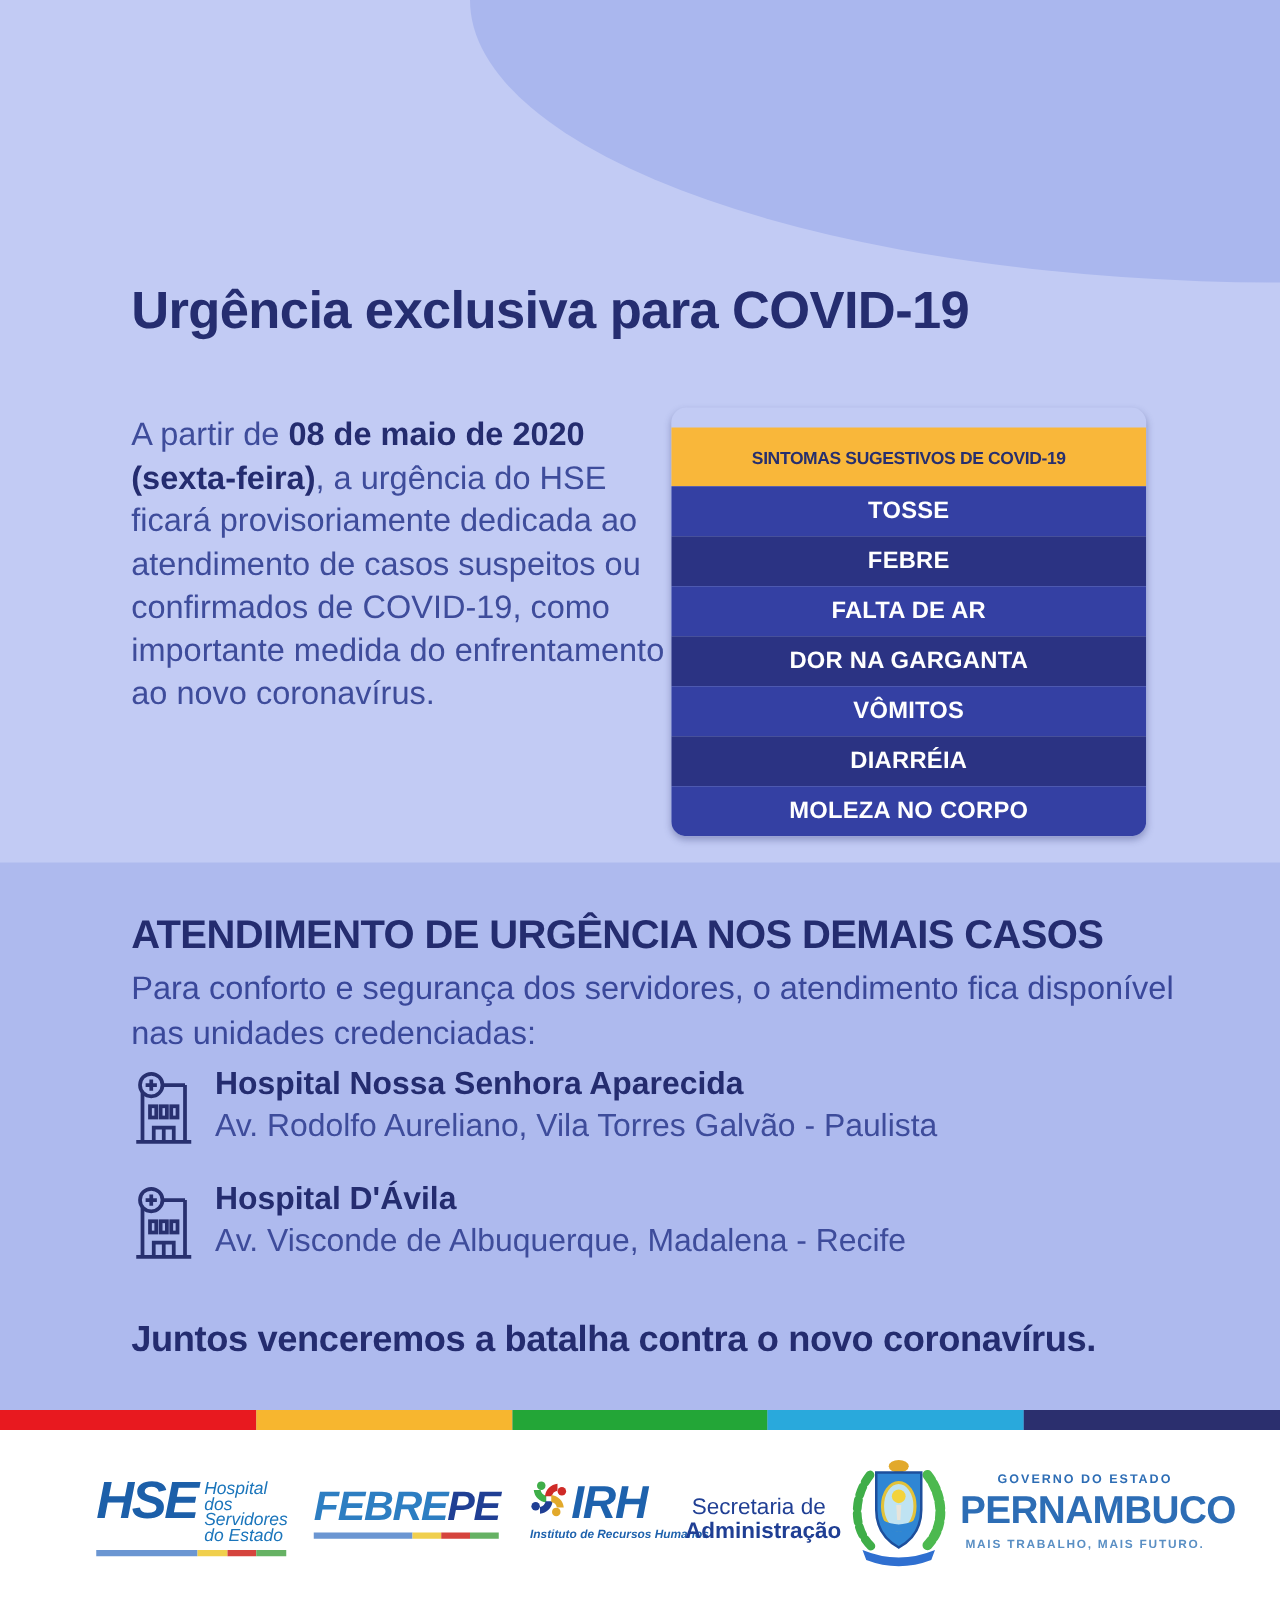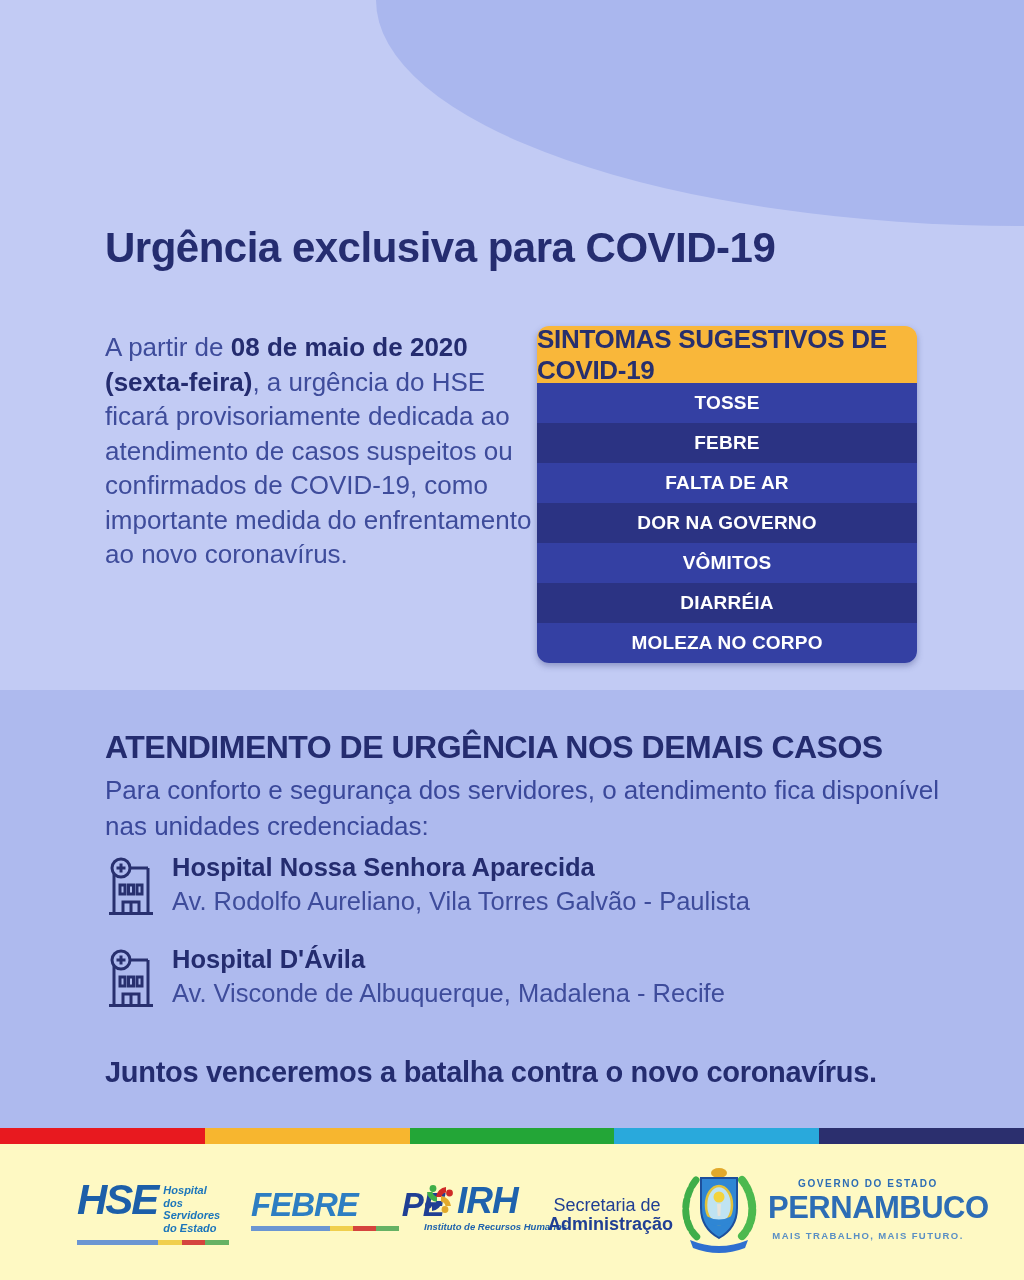--- a/index.html
+++ b/index.html
@@ -31,23 +31,23 @@
     font-size:26px; line-height:34.5px; color:#3e4c9b;
   }
   .intro b{ color:#242c6f; font-weight:700; }
   
   .symptoms{
     position:absolute; left:537px; top:326px; width:380px;
     border-radius:12px; overflow:hidden;
     box-shadow:0 3px 6px rgba(40,48,111,.35);
   }
   .symptoms-header{
-    height:57px; background:#f9b73a; color:#272f6e;
-    font-size:26px; font-weight:800; letter-spacing:-0.3px;
-    display:flex; align-items:center; justify-content:center;
+    height:47px; background:#f9b73a; color:#272f6e;
+    font-size:14px; font-weight:800; letter-spacing:-0.3px;
+    display:flex; align-items:center; justify-content:center;margin-top:16px;
   }
   .sym-row{
     height:40px; display:flex; align-items:center; justify-content:center;
     color:#ffffff; font-size:19px; font-weight:700; letter-spacing:0.2px;
   }
   .sym-row:nth-child(odd){ background:#3440a3; }
   .sym-row:nth-child(even){ background:#2b3383; }
   
   .section2-heading{
     position:absolute; left:105px; top:729px; width:880px;
@@ -70,39 +70,39 @@
   }
   
   .stripe{
     position:absolute; left:0; top:1128px; width:1024px; height:16px;
     display:flex;
   }
   .stripe span{ flex:1; }
   
   .footer{
     position:absolute; left:0; top:1144px; width:1024px; height:136px;
-    background:#fef9c3;
+    background:#ffffff;
   }
   .logo-hse{ position:absolute; left:77px; top:38px; width:152px; }
   .hse-top{ display:flex; align-items:flex-start; }
   .hse-abbr{
     font-size:42px; font-weight:800; font-style:italic;
     color:#1c5fa9; line-height:36px; letter-spacing:-2px;
   }
-  .hse-lines{ margin-left:6px; font-size:11px; line-height:12.5px;
-    color:#1b75bb; font-style:italic; font-weight:700; padding-top:2px; }
+  .hse-lines{ margin-left:6px; font-size:14px; line-height:12.5px;
+    color:#1b75bb; font-style:italic; font-weight:400; padding-top:2px; }
   .logo-bar{ display:flex; height:5px; margin-top:6px; }
   .logo-bar .b{ flex:3.4; background:#6b96d2; }
   .logo-bar .y{ flex:1; background:#f0cf4d; }
   .logo-bar .r{ flex:1; background:#d5443d; }
   .logo-bar .g{ flex:1; background:#66b264; }
   .logo-sassepe{ position:absolute; left:251px; top:46px; width:148px; }
   .sassepe-word{ font-size:33px; font-weight:800; font-style:italic; letter-spacing:-1px; line-height:30px; }
   .sassepe-word .p1{ color:#2d7ec2; }
-  .sassepe-word .p2{ color:#203f94;margin-left:44px; }
+  .sassepe-word .p2{ color:#203f94; }
   .logo-irh{ position:absolute; left:424px; top:40px; width:120px; }
   .irh-top{ display:flex; align-items:center; }
   .irh-abbr{ font-size:37px; font-weight:800; font-style:italic;
     color:#1e62ad; line-height:34px; letter-spacing:-1px; margin-left:3px; }
   .irh-caption{ font-size:9.5px; font-weight:700; font-style:italic;
     color:#1e62ad; margin-top:3px; white-space:nowrap; }
   .logo-secretaria{ position:absolute; left:548px; top:52px; width:118px;
     text-align:center; font-size:18px; line-height:19px; color:#203f94; }
   .logo-secretaria .l2{ font-weight:700; }
   .coat{ position:absolute; left:678px; top:20px; }
@@ -123,21 +123,21 @@
     <div class="subtitle">Urgência exclusiva para COVID-19</div>
 
     <p class="intro"><span>A partir de </span><b>08 de maio de 2020 (sexta-feira)</b><span>, a urgência do HSE ficará provisoriamente dedicada ao atendimento de casos suspeitos ou confirmados de COVID-19, como importante medida do enfrentamento ao novo coronavírus.</span></p>
 
     <div class="symptoms">
       <div class="symptoms-header" style="background: rgb(249, 183, 58);">SINTOMAS SUGESTIVOS DE COVID-19</div>
       <div>
         <div class="sym-row">TOSSE</div>
         <div class="sym-row">FEBRE</div>
         <div class="sym-row">FALTA DE AR</div>
-        <div class="sym-row">DOR NA GOVERNO</div>
+        <div class="sym-row">DOR NA GARGANTA</div>
         <div class="sym-row">VÔMITOS</div>
         <div class="sym-row">DIARRÉIA</div>
         <div class="sym-row">MOLEZA NO CORPO</div>
       </div>
     </div>
   </div>
 
   <div class="section2-heading">ATENDIMENTO DE URGÊNCIA NOS DEMAIS CASOS</div>
   <p class="section2-desc">Para conforto e segurança dos servidores, o atendimento fica disponível nas unidades credenciadas:</p>
 

